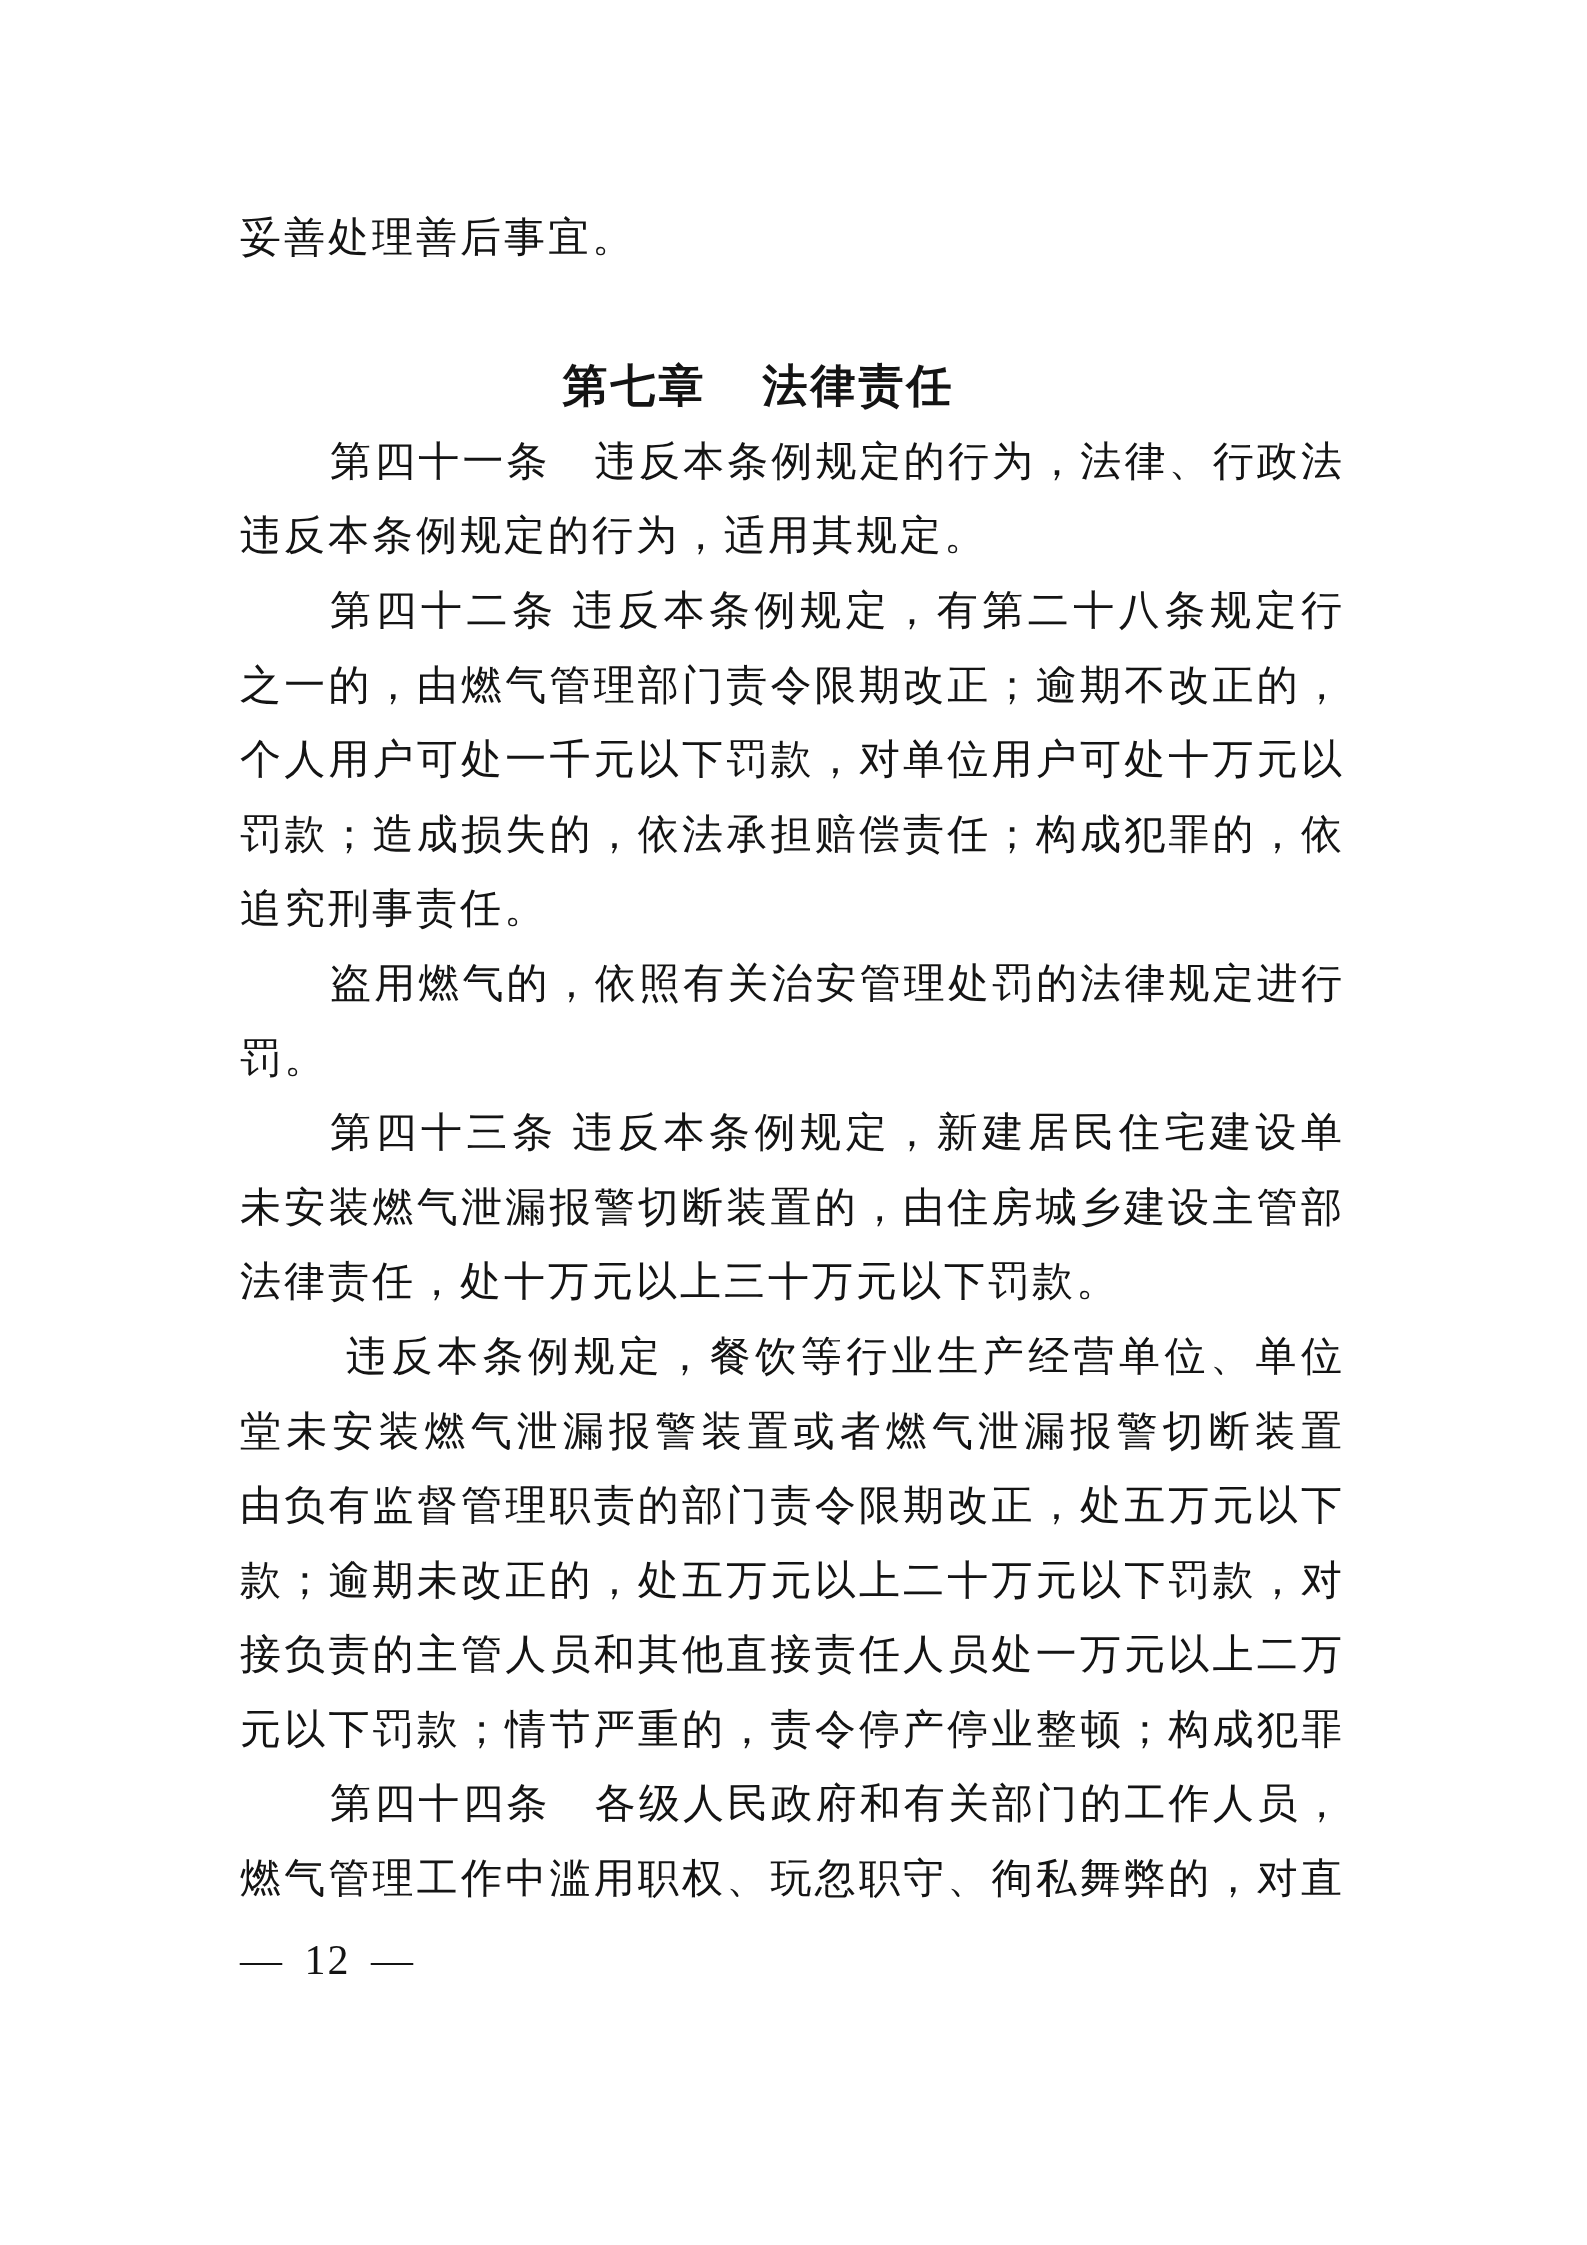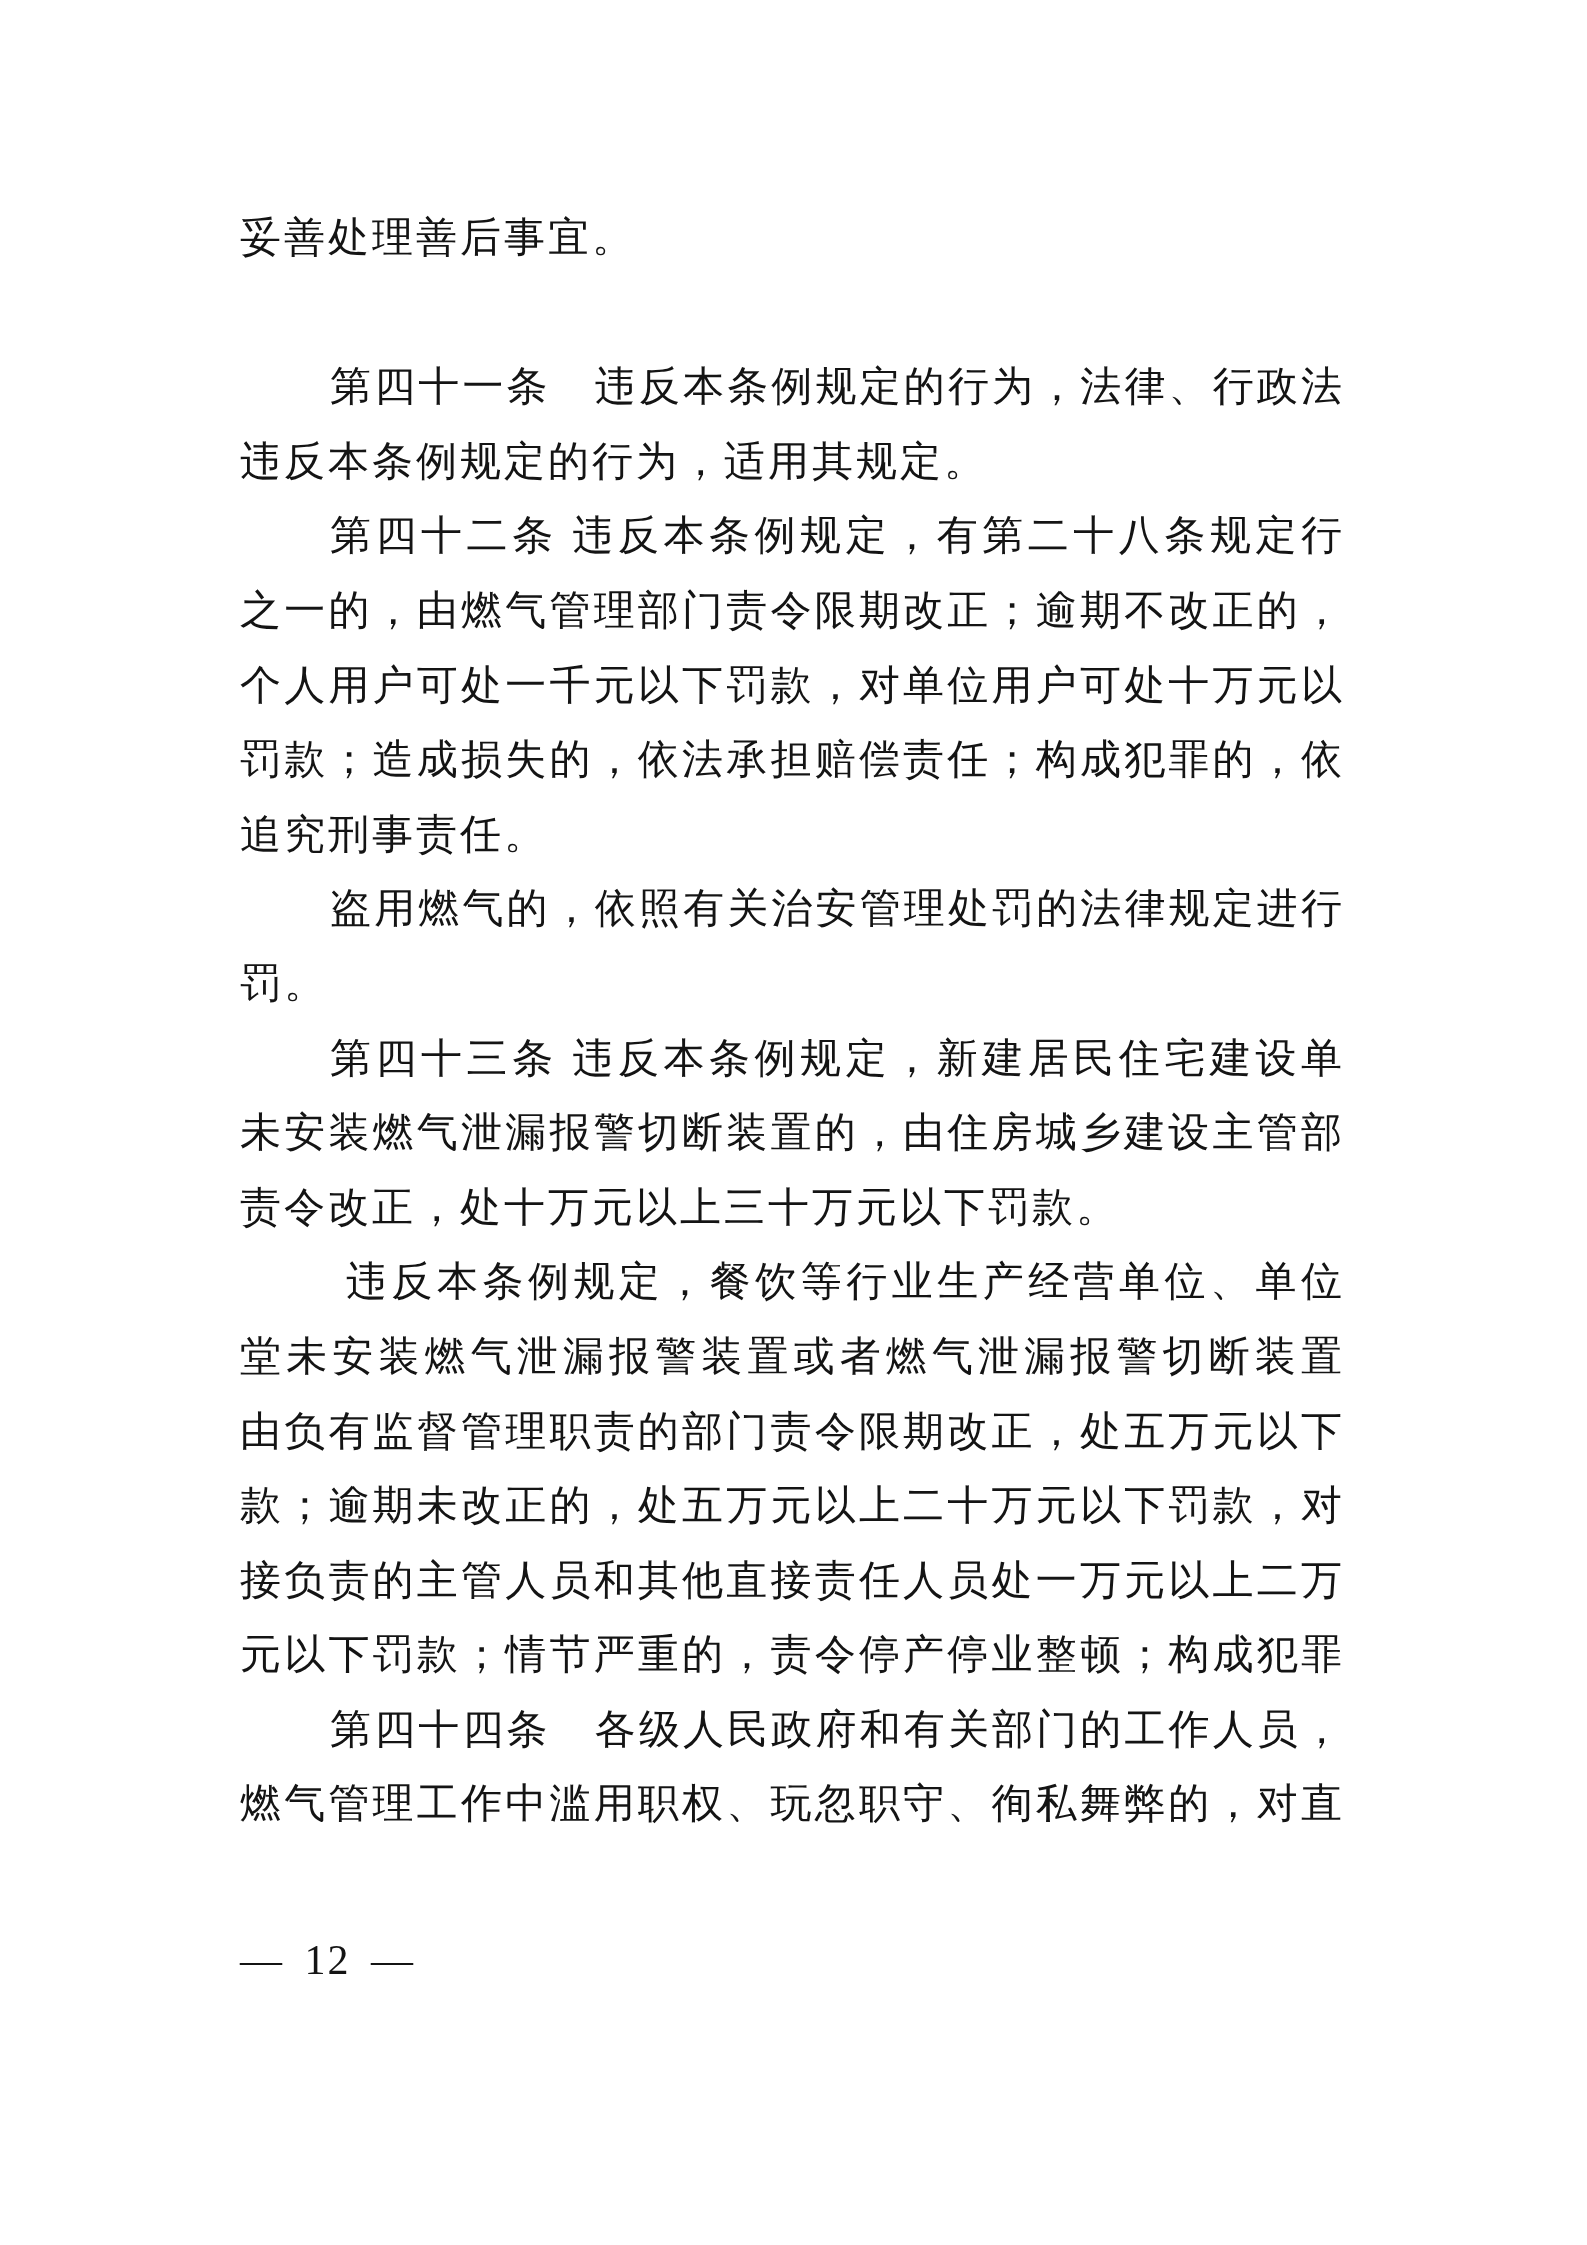--- a/index.html
+++ b/index.html
@@ -70,32 +70,33 @@
     word-spacing: 8px;
     color: #141414;
   }
 </style>
 </head>
 <body>
 
 <div class="text-block">
   <div class="row short">妥善处理善后事宜。</div>
   <div class="row spacer"></div>
+  <div class="row heading"><span>第七章</span><span class="heading-gap"></span><span>法律责任</span></div>
   <div class="row indent">第四十一条　违反本条例规定的行为，法律、行政法规</div>
   <div class="row short">违反本条例规定的行为，适用其规定。</div>
   <div class="row indent">第四十二条 违反本条例规定，有第二十八条规定行为</div>
   <div class="row">之一的，由燃气管理部门责令限期改正；逾期不改正的，对</div>
   <div class="row">个人用户可处一千元以下罚款，对单位用户可处十万元以下</div>
   <div class="row">罚款；造成损失的，依法承担赔偿责任；构成犯罪的，依法</div>
   <div class="row short">追究刑事责任。</div>
   <div class="row indent">盗用燃气的，依照有关治安管理处罚的法律规定进行处</div>
   <div class="row short">罚。</div>
   <div class="row indent">第四十三条 违反本条例规定，新建居民住宅建设单位</div>
   <div class="row">未安装燃气泄漏报警切断装置的，由住房城乡建设主管部门</div>
-  <div class="row short">责令改正，处十万元以上三十万元以下罚款。</div>
+  <div class="row short">法律责任，处十万元以上三十万元以下罚款。</div>
   <div class="row indent-wide">违反本条例规定，餐饮等行业生产经营单位、单位食</div>
   <div class="row">堂未安装燃气泄漏报警装置或者燃气泄漏报警切断装置的，</div>
   <div class="row">由负有监督管理职责的部门责令限期改正，处五万元以下罚</div>
   <div class="row">款；逾期未改正的，处五万元以上二十万元以下罚款，对直</div>
   <div class="row">接负责的主管人员和其他直接责任人员处一万元以上二万</div>
   <div class="row">元以下罚款；情节严重的，责令停产停业整顿；构成犯罪的，</div>
   <div class="row indent">第四十四条　各级人民政府和有关部门的工作人员，在</div>
   <div class="row">燃气管理工作中滥用职权、玩忽职守、徇私舞弊的，对直接</div>
 </div>
 

